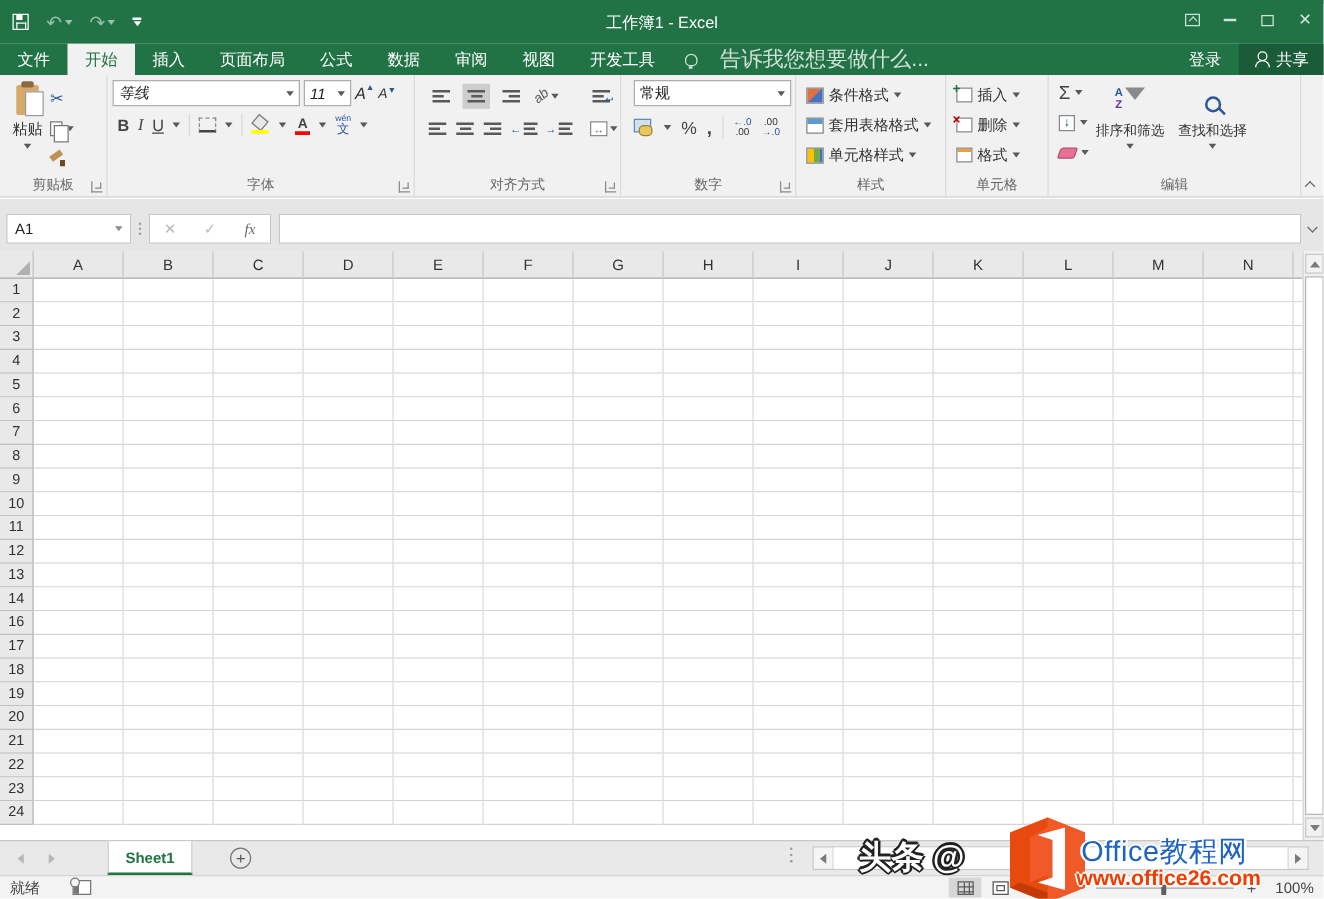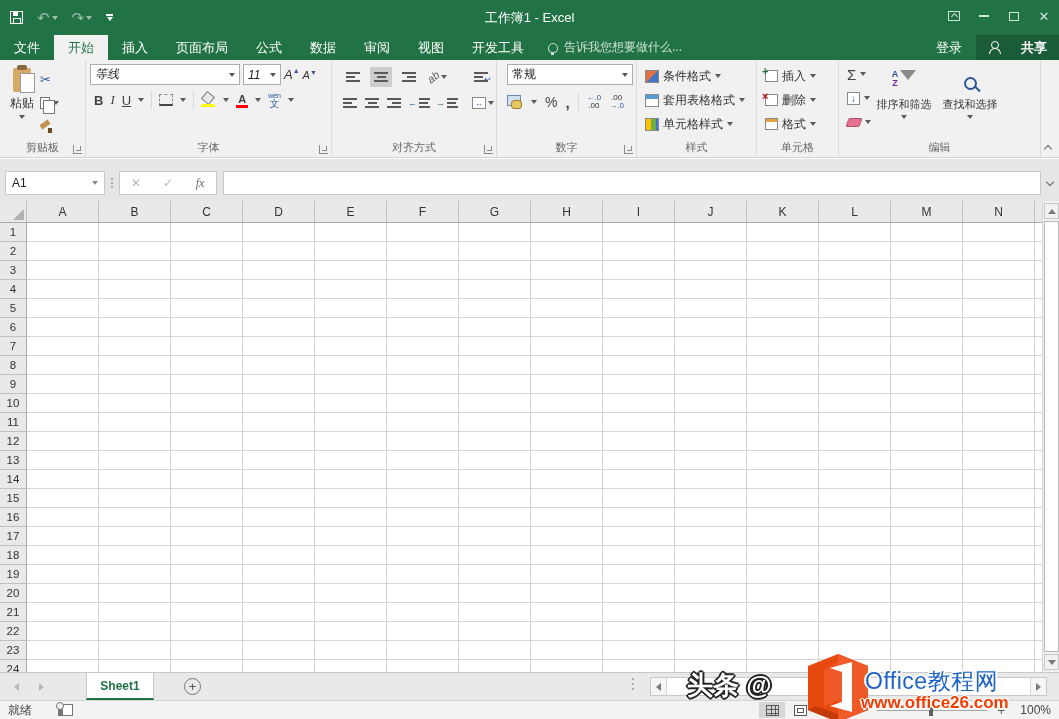--- a/index.html
+++ b/index.html
@@ -30,26 +30,26 @@
   .winbtn { width:30px; height:32px; display:flex; align-items:center; justify-content:center; color:#cfe3d8; font-size:13px; }
   .ribopt-ic { width:12px; height:10px; border:1px solid #cfe3d8; position:relative; }
   .ribopt-ic::after { content:''; position:absolute; left:3px; top:2px; width:4px; height:4px; border-left:1px solid #cfe3d8; border-top:1px solid #cfe3d8; transform:rotate(45deg); }
   .maxi-ic { width:10px; height:9px; border:1px solid #cfe3d8; }
   .mini-ic { width:10px; height:2px; background:#cfe3d8; }
 
   
   .tabrow { position:absolute; left:0; top:35px; width:100%; height:25px; background:#217346; display:flex; align-items:stretch; }
   .rtab { color:#fff; font-size:13px; padding:0 14px; display:flex; align-items:center; cursor:default; }
   .rtab.active { background:#f1f1f1; color:#217346; }
-  .tellme { display:flex; align-items:center; gap:6px; margin-left:10px; color:#cfe0d7; font-size:12px; }
+  .tellme { display:flex; align-items:center; gap:18px; margin-left:10px; color:#cfe0d7; font-size:17px; }
   .bulb { width:10px; height:10px; border:1.5px solid #cfe0d7; border-radius:50% 50% 40% 40%; position:relative; }
   .bulb::after { content:''; position:absolute; left:2px; bottom:-3px; width:3px; height:2px; background:#cfe0d7; }
   .account { position:absolute; right:0; top:0; height:25px; display:flex; align-items:stretch; }
   .signin { color:#fff; font-size:13px; display:flex; align-items:center; padding:0 14px; }
-  .share { color:#fff; font-size:13px; display:flex; align-items:center; gap:21px; padding:0 12px; background:#1a5c38;font-weight:bold; }
+  .share { color:#fff; font-size:13px; display:flex; align-items:center; gap:6px; padding:0 12px; background:#1a5c38; }
   .person-ic { position:relative; width:12px; height:13px; }
   .person-ic::before { content:''; position:absolute; left:3px; top:0; width:6px; height:6px; border:1.5px solid #fff; border-radius:50%; }
   .person-ic::after { content:''; position:absolute; left:1px; bottom:0; width:10px; height:5px; border:1.5px solid #fff; border-bottom:none; border-radius:6px 6px 0 0; }
 
   
   .ribbon { position:absolute; left:0; top:60px; width:100%; height:98px; background:#f1f1f1; border-bottom:1px solid #d2d2d2; display:flex; }
   .rgroup { position:relative; border-right:1px solid #dcdcdc; padding:4px 2px 18px 4px; }
   .glabel { position:absolute; bottom:2px; left:0; right:0; text-align:center; color:#666; font-size:11px; }
   .launcher { position:absolute; bottom:3px; right:3px; width:9px; height:9px; border-left:1px solid #8a8a8a; border-bottom:1px solid #8a8a8a; }
   .launcher::after { content:''; position:absolute; right:1px; top:1px; width:4px; height:4px; border-right:1px solid #8a8a8a; border-bottom:1px solid #8a8a8a; }
@@ -815,38 +815,20 @@
           <div class="gcell"></div>
           <div class="gcell"></div>
           <div class="gcell"></div>
           <div class="gcell"></div>
           <div class="gcell"></div>
           <div class="gcell"></div>
           <div class="gcell"></div>
           <div class="gcell partial"></div>
         </div>
         <div class="grow">
-          <div class="rowhdr">15</div>
-          <div class="gcell"></div>
-          <div class="gcell"></div>
-          <div class="gcell"></div>
-          <div class="gcell"></div>
-          <div class="gcell"></div>
-          <div class="gcell"></div>
-          <div class="gcell"></div>
-          <div class="gcell"></div>
-          <div class="gcell"></div>
-          <div class="gcell"></div>
-          <div class="gcell"></div>
-          <div class="gcell"></div>
-          <div class="gcell"></div>
-          <div class="gcell"></div>
-          <div class="gcell partial"></div>
-        </div>
-        <div class="grow">
           <div class="rowhdr">16</div>
           <div class="gcell"></div>
           <div class="gcell"></div>
           <div class="gcell"></div>
           <div class="gcell"></div>
           <div class="gcell"></div>
           <div class="gcell"></div>
           <div class="gcell"></div>
           <div class="gcell"></div>
           <div class="gcell"></div>

